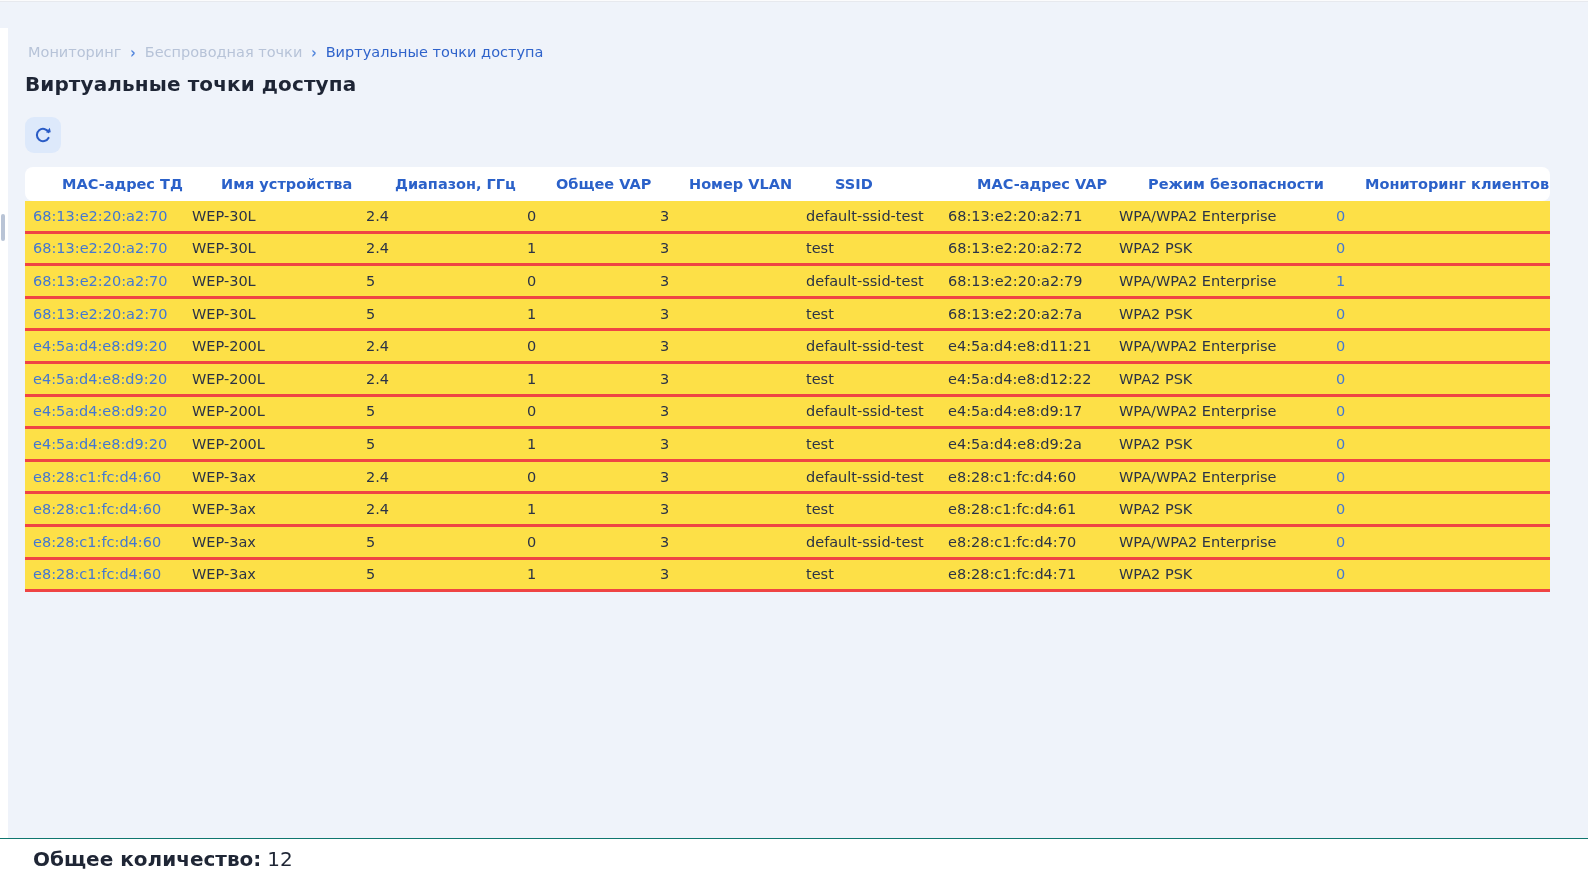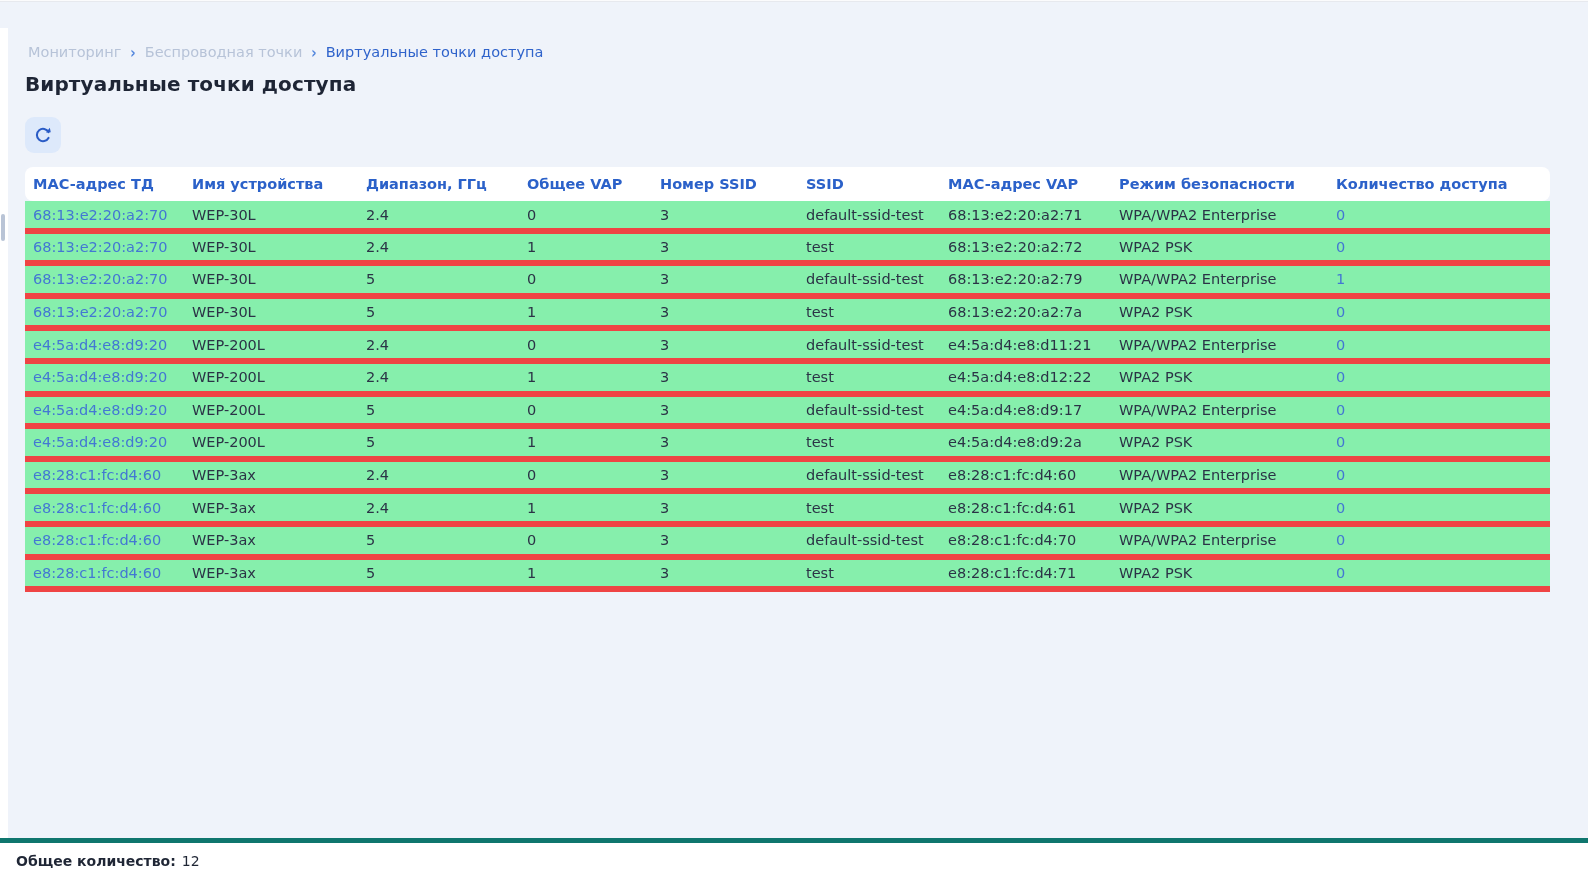--- a/index.html
+++ b/index.html
@@ -26,35 +26,36 @@
 
   .refresh-btn { position:absolute; top:117px; left:25px; width:36px; height:36px; border:none; border-radius:9px;
     background:#dde9fb; display:flex; align-items:center; justify-content:center; cursor:pointer; }
   .refresh-btn svg { display:block; }
 
   .vap-table { position:absolute; top:167px; left:25px; width:1525px; font-size:14.5px; }
   .thead {
     background:#ffffff; border-radius:8px; height:34px;
     display:grid; grid-template-columns:159px 174px 161px 133px 146px 142px 171px 217px 1fr;
     align-items:center;
+    padding-left:29px;
   }
   .thead .th { padding-left:8px; color:#2b61c9; font-weight:700; white-space:nowrap; overflow:hidden; cursor:pointer; }
   .tbody .tr {
     height:32.6px;
     display:grid; grid-template-columns:159px 174px 161px 133px 146px 142px 171px 217px 1fr;
     align-items:center;
-    background:#86efac;
-    border-bottom:6px solid #ef4444;
+    background:#fde047;
+    border-bottom:3px solid #ef4444;
   }
   .tbody .tr:first-child { border-top:1px solid transparent; }
   .cell { padding-left:8px; white-space:nowrap; overflow:hidden; color:#2b3346; }
   a.cell { color:#4377d3; text-decoration:none; cursor:pointer; }
 
-  .footer { position:absolute; left:0; right:0; bottom:0; height:41px; background:#ffffff; border-top:5px solid #0f766e;
-    display:flex; align-items:center; padding-left:16px; font-size:14px; }
+  .footer { position:absolute; left:0; right:0; bottom:0; height:41px; background:#ffffff; border-top:1px solid #0f766e;
+    display:flex; align-items:center; padding-left:33px; font-size:20px; }
   .footer .lbl { font-weight:700; color:#1f2635; }
   .footer .val { margin-left:6px; color:#1f2635; }
 </style>
 </head>
 <body>
 
 <div class="top-line"></div>
 
 <div class="left-rail">
   <div class="thumb"></div>
@@ -78,25 +79,25 @@
     </svg>
   </span>
 </button>
 
 <div class="vap-table">
   <div class="thead">
       <div class="th">MAC-адрес ТД</div>
       <div class="th">Имя устройства</div>
       <div class="th">Диапазон, ГГц</div>
       <div class="th">Общее VAP</div>
-      <div class="th">Номер SSID</div>
+      <div class="th">Номер VLAN</div>
       <div class="th">SSID</div>
       <div class="th">MAC-адрес VAP</div>
       <div class="th">Режим безопасности</div>
-      <div class="th">Количество доступа</div>
+      <div class="th">Мониторинг клиентов</div>
     </div>
   <div class="tbody">
       <div class="tr">
         <a class="cell">68:13:e2:20:a2:70</a>
         <span class="cell">WEP-30L</span>
         <span class="cell">2.4</span>
         <span class="cell">0</span>
         <span class="cell">3</span>
         <span class="cell">default-ssid-test</span>
         <span class="cell">68:13:e2:20:a2:71</span>

